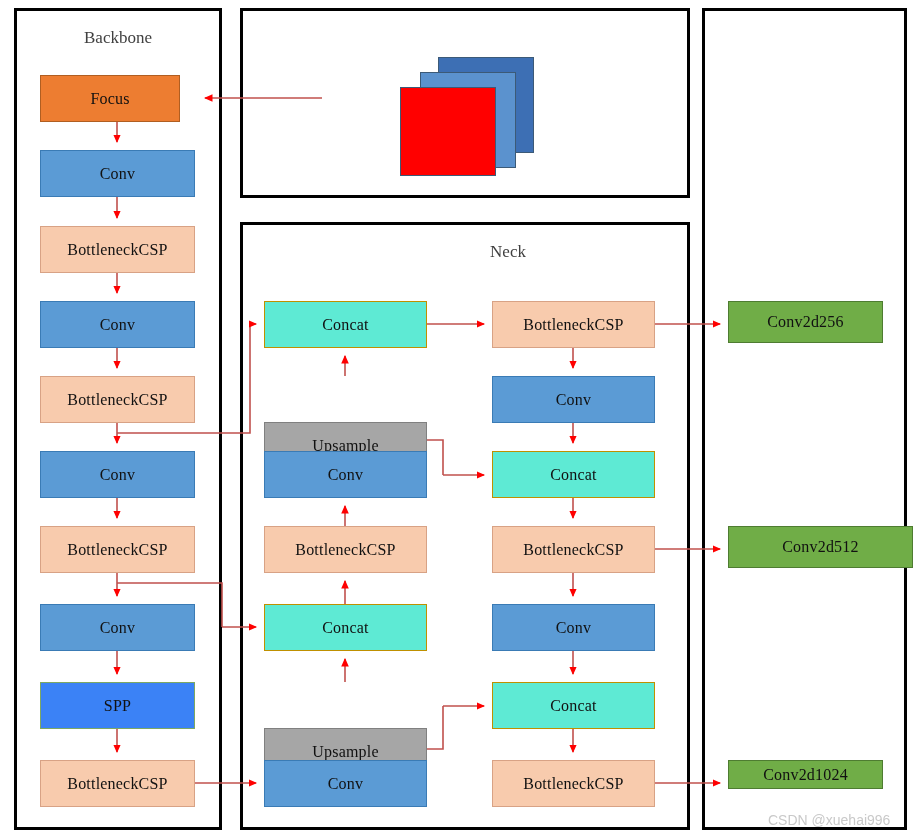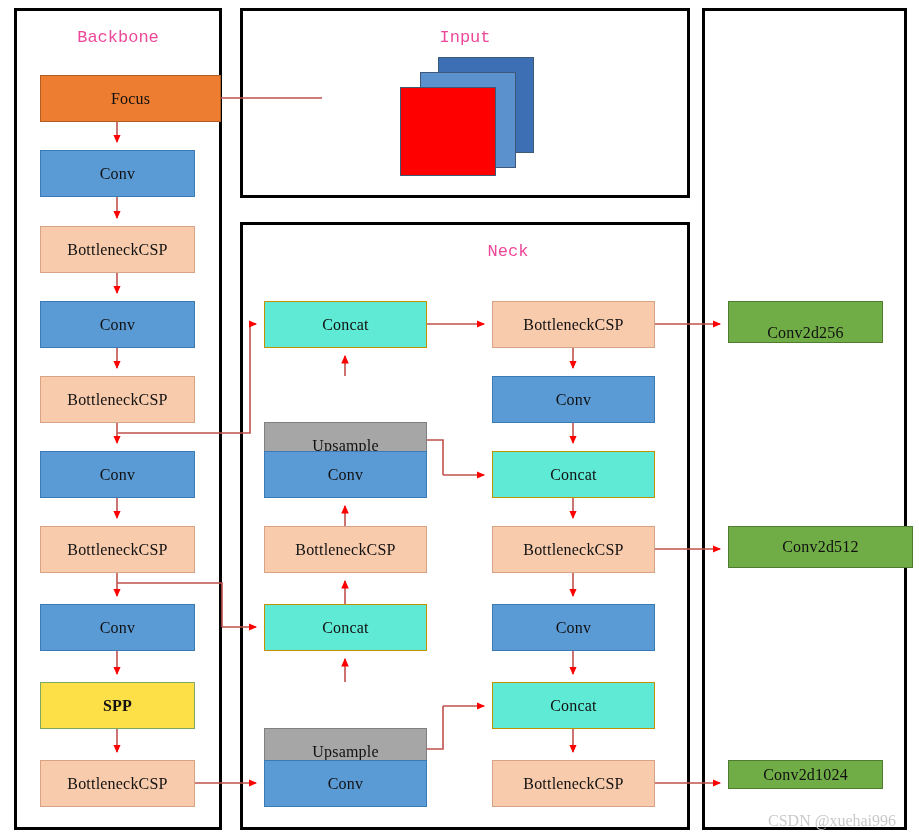--- a/index.html
+++ b/index.html
@@ -1,56 +1,55 @@
 <!DOCTYPE html>
 <html><head>
 <meta charset="utf-8">
 <style>
   html,body{margin:0;padding:0;background:#ffffff;}
   body{width:919px;height:834px;font-family:"Liberation Serif",serif;}
   #stage{position:relative;width:919px;height:834px;overflow:hidden;background:#fff;}
 
   .panel{position:absolute;background:#fff;border:3px solid #000;box-sizing:border-box;}
-  .panel-title{position:absolute;text-align:center;color:#ec4899;font-size:17px;
-    font-family:Liberation Mono, monospace;white-space:nowrap;}
+  .panel-title{position:absolute;text-align:center;color:#404040;font-size:17px;
+    font-family:Liberation Serif, serif;white-space:nowrap;}
 
   .node{position:absolute;box-sizing:border-box;display:flex;align-items:center;
     justify-content:center;font-size:16px;color:#111;border-width:1px;border-style:solid;
     font-family:"Liberation Serif",serif;white-space:nowrap;letter-spacing:.2px;}
 
   .n-focus {background:#ED7D31;border-color:#b05e21;}
   .n-conv  {background:#5B9BD5;border-color:#3a7bb5;}
   .n-bcsp  {background:#F8CBAD;border-color:#d8a285;}
-  .n-spp   {background:#fde047;border-color:#7da863;font-weight:bold;}
+  .n-spp   {background:#3b82f6;border-color:#7da863;}
   .n-cat   {background:#5eead4;border-color:#bf9000;}
   .n-ups   {background:#A6A6A6;border-color:#808080;margin-top:46px;}
   .n-out   {background:#70AD47;border-color:#4e7c31;}
 
   .imgsq{position:absolute;box-sizing:border-box;border:1px solid #3c5a77;}
   .sq-back{background:#3D6FB4;}
   .sq-mid {background:#5B92CE;}
   .sq-front{background:#FF0000;}
 
   svg.wires{position:absolute;left:0;top:0;width:919px;height:834px;pointer-events:none;}
 
-  .watermark{position:absolute;font-family:Liberation Serif, serif;font-size:16px;
+  .watermark{position:absolute;font-family:Liberation Sans, sans-serif;font-size:14px;
     color:#c9c9c9;white-space:nowrap;text-align:center;}
 </style>
 </head>
 <body>
 
 <div id="stage">
 
   <div class="panel" id="panel-backbone" style="left: 14px; top: 8px; width: 208px; height: 822px;"></div>
   <div class="panel" id="panel-input" style="left: 240px; top: 8px; width: 450px; height: 190px;"></div>
   <div class="panel" id="panel-neck" style="left: 240px; top: 222px; width: 450px; height: 608px;"></div>
   <div class="panel" id="panel-output" style="left: 702px; top: 8px; width: 205px; height: 822px;"></div>
 
   <div class="panel-title" id="title-backbone" style="left: 14px; top: 28px; width: 208px;">Backbone</div>
-  <div class="panel-title" id="title-input" style="left: 240px; top: 28px; width: 450px;">Input</div>
   <div class="panel-title" id="title-neck" style="left: 240px; top: 242px; width: 536px;">Neck</div>
 
   <div class="imgsq sq-back" id="sq-back" style="left: 438px; top: 57px; width: 96px; height: 96px;"></div>
   <div class="imgsq sq-mid" id="sq-mid" style="left: 420px; top: 72px; width: 96px; height: 96px;"></div>
   <div class="imgsq sq-front" id="sq-front" style="left: 400px; top: 87px; width: 96px; height: 89px;"></div>
 
   <svg class="wires" viewBox="0 0 919 834" xmlns="http://www.w3.org/2000/svg">
     <defs>
       <marker id="ah" markerWidth="9" markerHeight="9" refX="7.5" refY="4.5" orient="auto" markerUnits="userSpaceOnUse">
         <path d="M0,0.7 L8.6,4.5 L0,8.3 z" fill="#FF0000"></path>
@@ -100,21 +99,21 @@
       <path d="M573,651 L573,674" marker-end="url(#ah)"></path>
       <path d="M573,729 L573,752" marker-end="url(#ah)"></path>
 
       <path d="M655,324 L720,324" marker-end="url(#ah)"></path>
       <path d="M655,549 L720,549" marker-end="url(#ah)"></path>
       <path d="M655,783 L720,783" marker-end="url(#ah)"></path>
     </g>
   </svg>
 
   <div id="layer-backbone">
-      <div class="node n-focus" style="left: 40px; top: 75px; width: 181px; height: 47px;">
+      <div class="node n-focus" style="left: 40px; top: 75px; width: 140px; height: 47px;">
         <span>Focus</span>
       </div>
       <div class="node n-conv" style="left: 40px; top: 150px; width: 155px; height: 47px;">
         <span>Conv</span>
       </div>
       <div class="node n-bcsp" style="left: 40px; top: 226px; width: 155px; height: 47px;">
         <span>BottleneckCSP</span>
       </div>
       <div class="node n-conv" style="left: 40px; top: 301px; width: 155px; height: 47px;">
         <span>Conv</span>
@@ -178,21 +177,21 @@
         <span>Conv</span>
       </div>
       <div class="node n-cat" style="left: 492px; top: 682px; width: 163px; height: 47px;">
         <span>Concat</span>
       </div>
       <div class="node n-bcsp" style="left: 492px; top: 760px; width: 163px; height: 47px;">
         <span>BottleneckCSP</span>
       </div>
     </div>
   <div id="layer-output">
-      <div class="node n-out" style="left: 728px; top: 301px; width: 155px; height: 42px; align-items: flex-end;">
+      <div class="node n-out" style="left: 728px; top: 301px; width: 155px; height: 42px;">
         <span>Conv2d256</span>
       </div>
       <div class="node n-out" style="left: 728px; top: 526px; width: 185px; height: 42px;">
         <span>Conv2d512</span>
       </div>
       <div class="node n-out" style="left: 728px; top: 760px; width: 155px; height: 29px;">
         <span>Conv2d1024</span>
       </div>
     </div>
 

